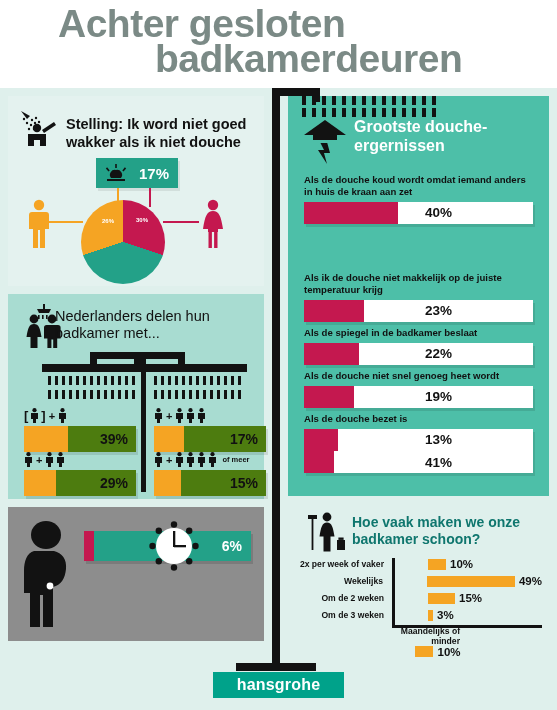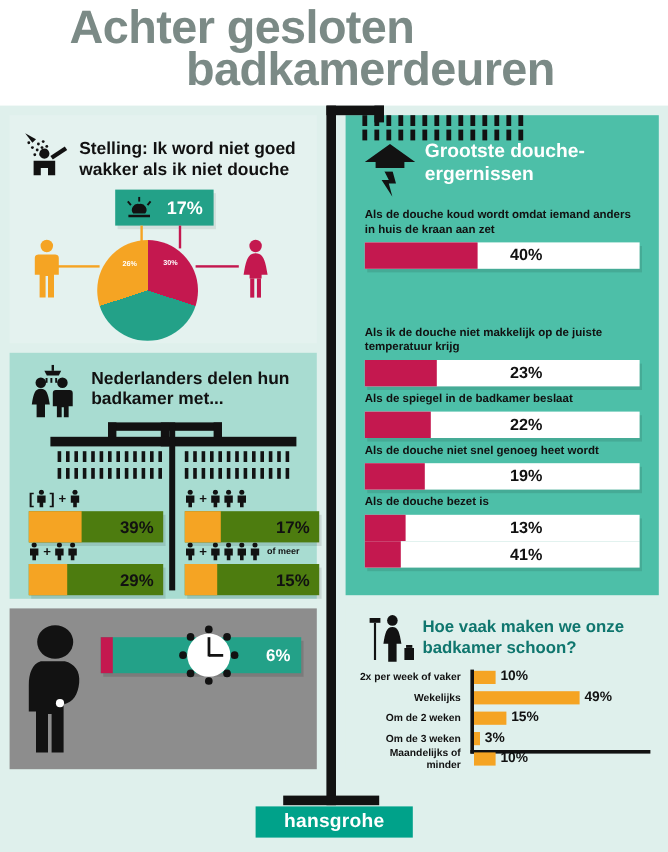--- a/index.html
+++ b/index.html
@@ -97,22 +97,22 @@
   #fig-male{ position:absolute; left:16px; top:40px; width:30px; height:52px; }
   #fig-female{ position:absolute; left:190px; top:40px; width:30px; height:52px; }
 
   
   #panel-delen{
     left:8px; top:206px; width:256px; height:205px;
     background:#a8dcd1;
   }
   #delen-icon{ position:absolute; left:14px; top:10px; width:46px; height:44px; }
   #delen-title{
-    position:absolute; left:68px; top:14px; width:184px;
-    font-size:14.5px; font-weight:bold; color:#111; line-height:1.2;
+    position:absolute; left:47px; top:14px; width:184px;
+    font-size:14.5px; font-weight:normal; color:#111; line-height:1.2;
   }
 
   
   #rig-riser{ position:absolute; left:126px; top:58px; width:7px; height:20px; background:#121212; }
   #rig-cross{ position:absolute; left:82px; top:58px; width:95px; height:7px; background:#121212; }
   #rig-left-drop{ position:absolute; left:82px; top:58px; width:7px; height:16px; background:#121212; }
   #rig-right-drop{ position:absolute; left:170px; top:58px; width:7px; height:16px; background:#121212; }
   #head-left{ position:absolute; left:34px; top:70px; width:102px; height:8px; background:#121212; }
   #head-right{ position:absolute; left:137px; top:70px; width:102px; height:8px; background:#121212; }
   .droprow{ position:absolute; display:flex; gap:4px; }
@@ -200,21 +200,21 @@
     font-size:14px; font-weight:bold; color:#0f766e; line-height:1.2;
   }
   #schoon-chart{ position:absolute; left:8px; top:54px; width:246px; height:76px; }
   #schoon-axis{ position:absolute; left:96px; top:0px; width:3px; height:70px; background:#121212; }
   #schoon-axis-h{ position:absolute; left:96px; top:67px; width:150px; height:3px; background:#121212; }
   .schoon-row{ position:absolute; left:0; width:246px; height:12px; display:flex; align-items:center; }
   .schoon-cat{
     width:94px; text-align:right; padding-right:6px;
     font-size:8.6px; font-weight:bold; color:#111;
   }
-  .schoon-barwrap{ position:relative; height:11px; margin-left:5px; display:flex; align-items:center; }
+  .schoon-barwrap{ position:relative; height:11px; margin-left:5px; display:flex; align-items:center;padding-left:33px; }
   .schoon-bar{ height:11px; background:#f5a423; }
   .schoon-val{ font-size:11.5px; font-weight:bold; color:#111; margin-left:4px; white-space:nowrap; }
 
   
   #logo{
     position:absolute; left:213px; top:672px; width:131px; height:26px;
     background:#00a28a; display:flex; align-items:center; justify-content:center;
   }
   #logo span{ color:#ffffff; font-size:16px; font-weight:bold; letter-spacing:0.2px;}
 </style>
@@ -686,21 +686,21 @@
       </div>
 
       <div class="schoon-row" style="top:51px;">
         <div class="schoon-cat">Om de 3 weken</div>
         <div class="schoon-barwrap">
           <div class="schoon-bar" style="width:5px;"></div>
           <div class="schoon-val">3%</div>
         </div>
       </div>
 
-      <div class="schoon-row" style="top:68px;">
+      <div class="schoon-row" style="top:68px;flex-direction:column;">
         <div class="schoon-cat">Maandelijks of minder</div>
         <div class="schoon-barwrap">
           <div class="schoon-bar" style="width:18px;"></div>
           <div class="schoon-val">10%</div>
         </div>
       </div>
     </div>
   </div>
 
 </div>

